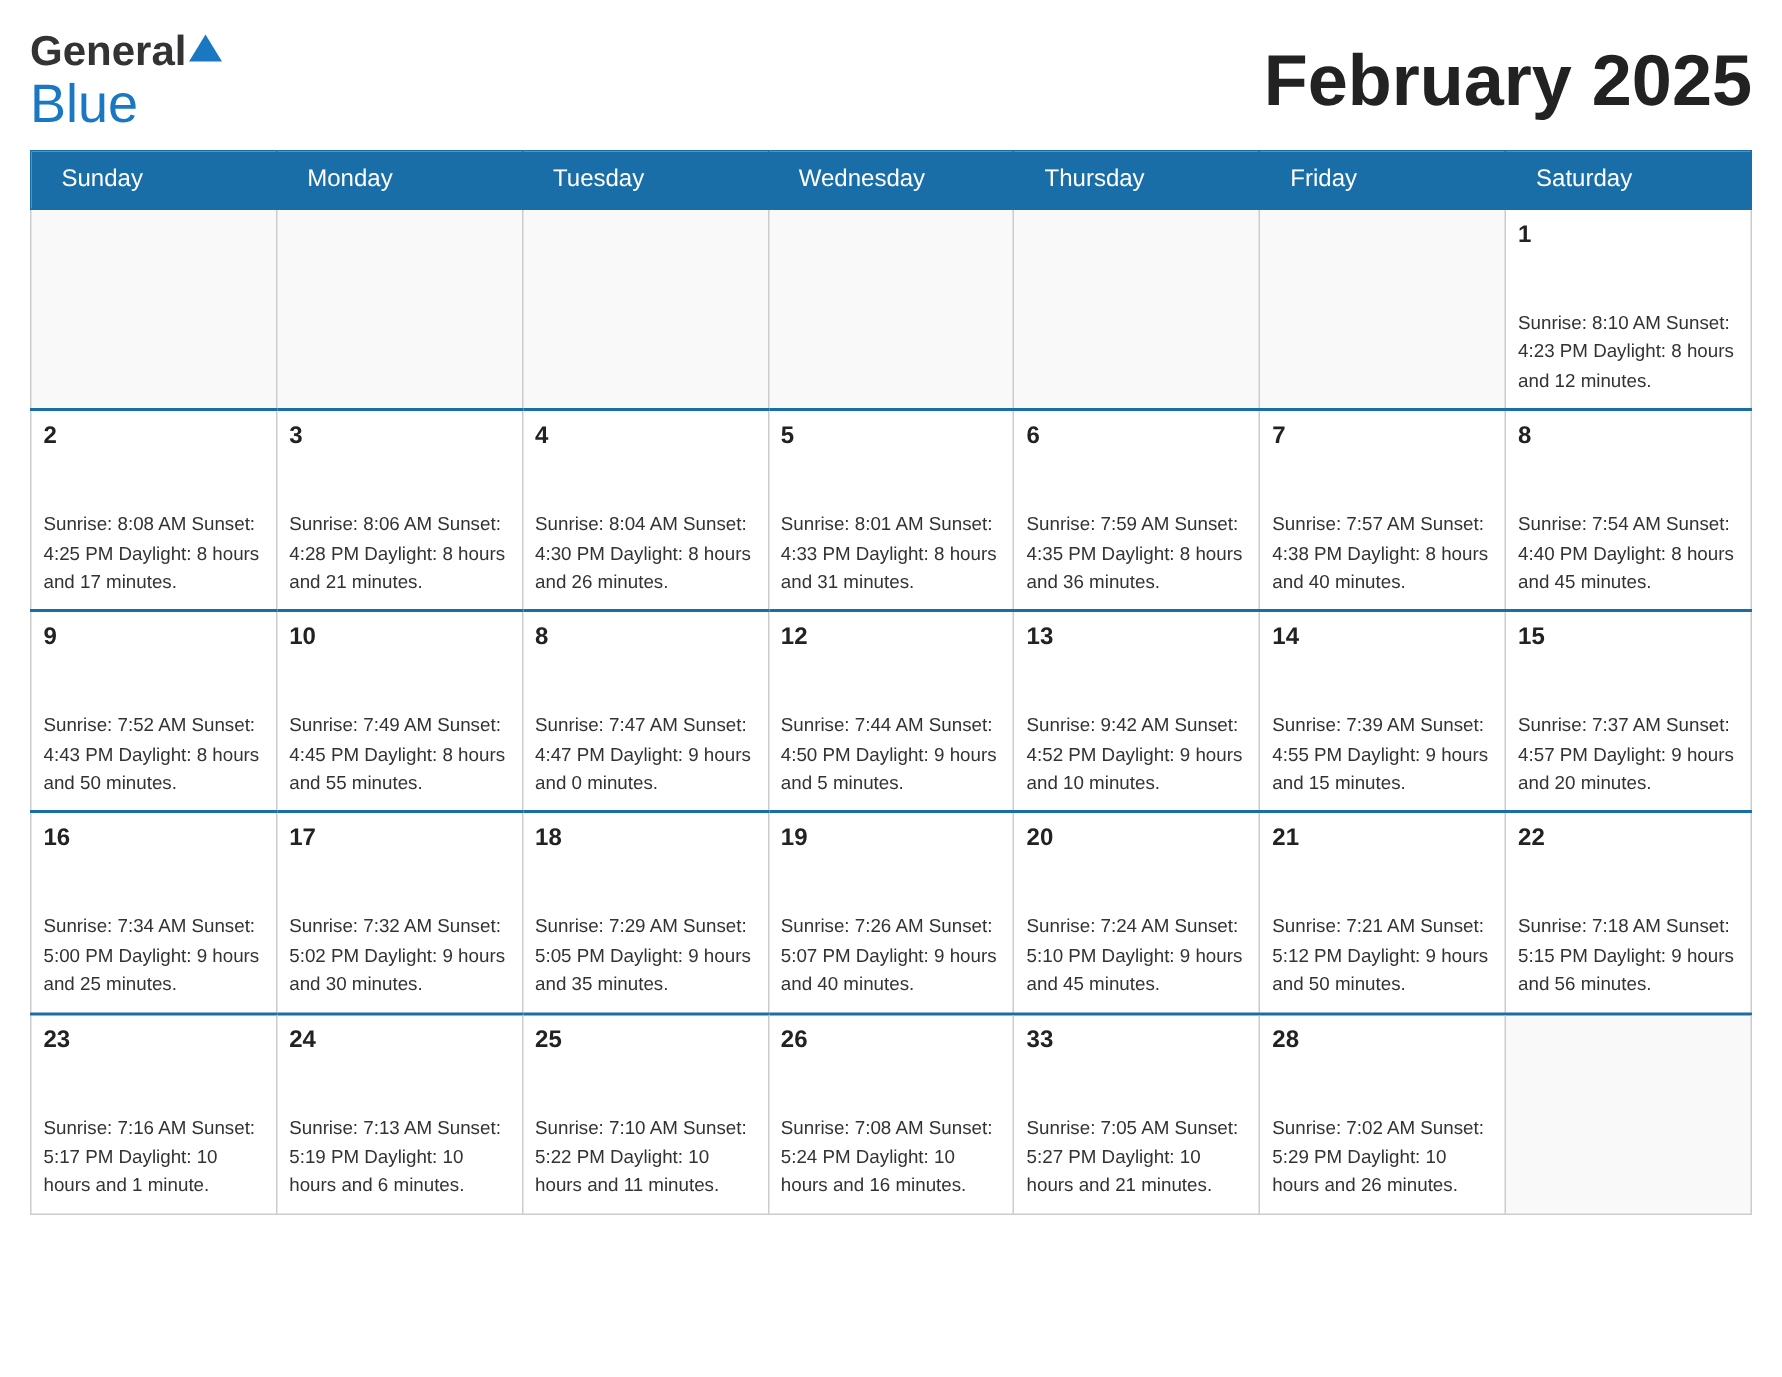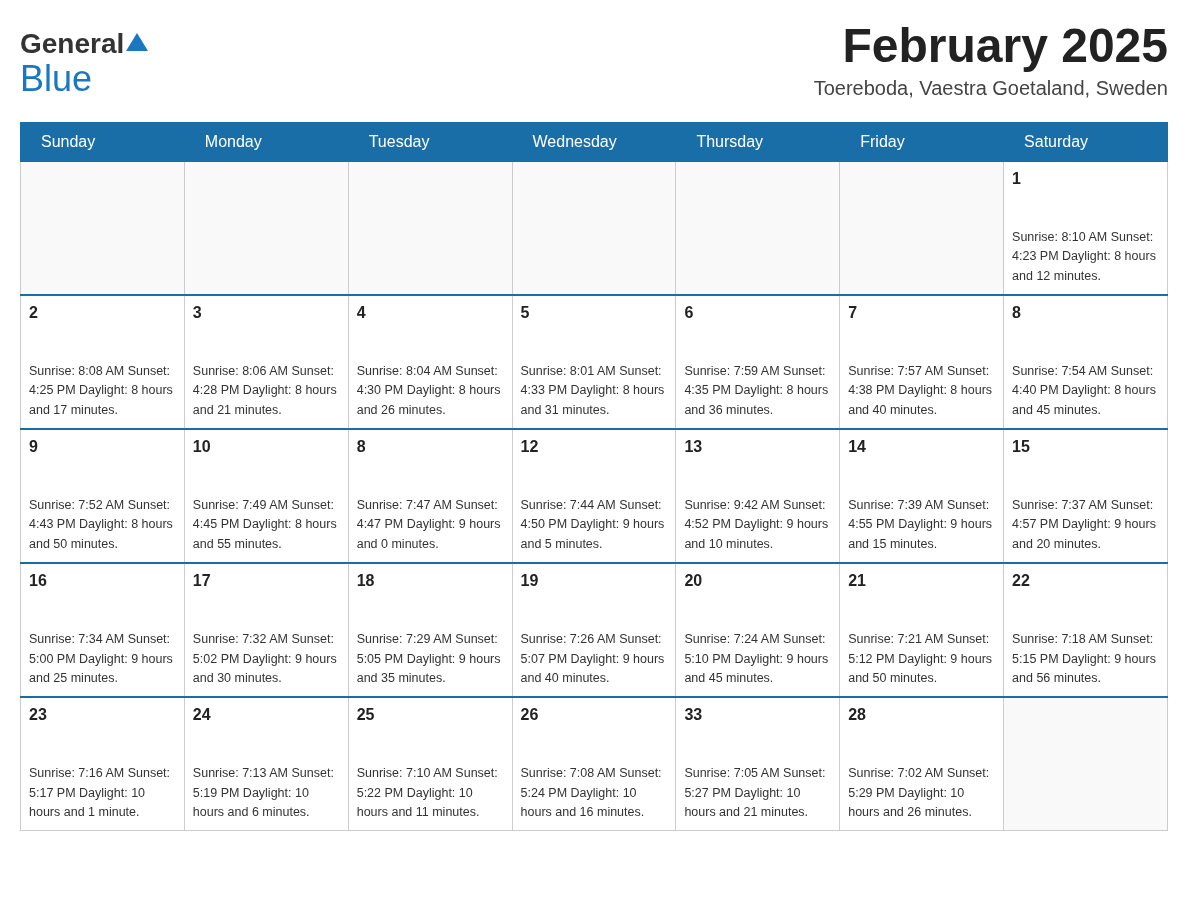--- a/index.html
+++ b/index.html
@@ -6,22 +6,22 @@
     body {
       font-family: Arial, sans-serif;
       background: #fff;
       padding: 20px;
       width: 1188px;
       min-height: 918px;
     }
     .header {
       display: flex;
       justify-content: space-between;
-      align-items: flex-end;
-      margin-bottom: 22px;
+      align-items: center;
+      margin-bottom: 10px;
     }
     .logo {
       display: flex;
       flex-direction: column;
       align-items: flex-start;
     }
     .logo-general {
       font-size: 28px;
       font-weight: bold;
       color: #333;
@@ -103,21 +103,20 @@
         
         <svg width="22" height="22" viewBox="0 0 22 22">
           <polygon points="11,2 22,20 0,20" fill="#1a78c2"></polygon>
         </svg>
       </span>
     </div>
     <span class="logo-blue">Blue</span>
   </div>
   <div class="title-block">
     <div class="month-title">February 2025</div>
-    <div class="location-title">Toereboda, Vaestra Goetaland, Sweden</div>
   </div>
 </div>
 
 <table class="calendar">
   <thead>
     <tr>
     <th>Sunday</th>
         <th>Monday</th>
         <th>Tuesday</th>
         <th>Wednesday</th>

